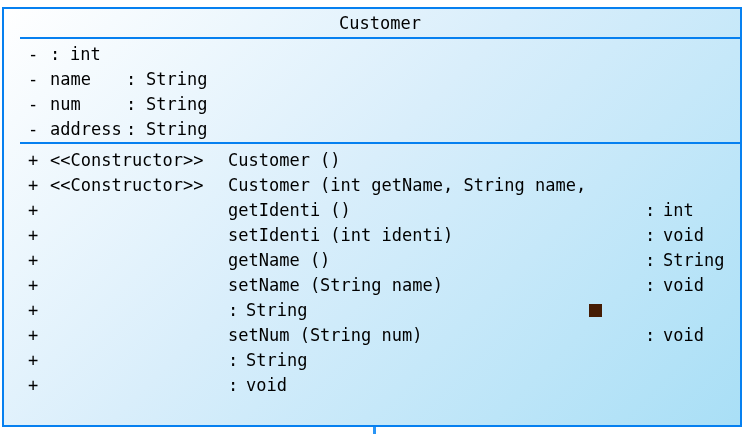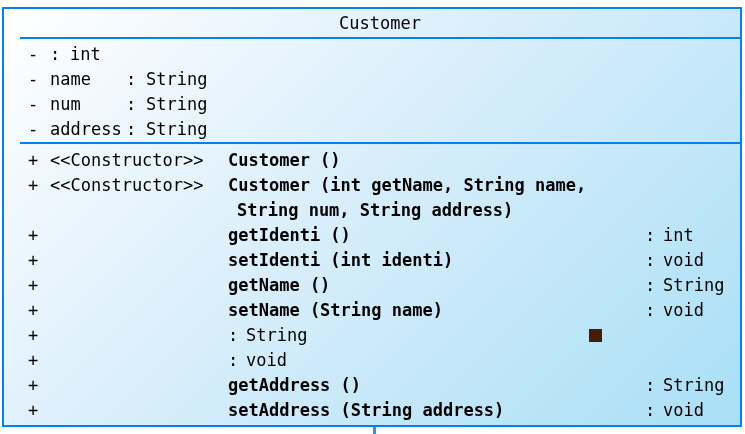--- a/index.html
+++ b/index.html
@@ -54,21 +54,21 @@
     position: relative;
   }
   
   .a-vis  { flex: 0 0 22px; }
   .a-name { flex: 0 0 76px; }
   .a-sep  { flex: 0 0 20px; }
   .a-type { flex: 1; }
   
   .m-vis    { flex: 0 0 22px; }
   .m-stereo { flex: 0 0 178px; }
-  .m-sig    { flex: 0 0 417px; font-weight: bold; }
+  .m-sig    { flex: 0 0 417px; }
   .m-sig.cont { padding-left: 9px; }
   .m-sep    { flex: 0 0 18px; }
   .m-ret    { flex: 1; }
   .anchor-marker {
     position: absolute;
     left: 569px; top: 6px;
     width: 13px; height: 13px;
     background: var(--marker);
   }
   .connector-stub {
@@ -124,25 +124,20 @@
         <span class="m-ret"></span>
       </div>
       <div class="row">
         <span class="m-vis">+</span>
         <span class="m-stereo">&lt;&lt;Constructor&gt;&gt;</span>
         <span class="m-sig">Customer (int getName, String name,</span>
         <span class="m-sep"></span>
         <span class="m-ret"></span>
       </div>
       <div class="row">
-        <span class="m-vis"></span>
-        <span class="m-stereo"></span>
-        <span class="m-sig cont">String num, String address)</span>
-      </div>
-      <div class="row">
         <span class="m-vis">+</span>
         <span class="m-stereo"></span>
         <span class="m-sig">getIdenti ()</span>
         <span class="m-sep">:</span>
         <span class="m-ret">int</span>
       </div>
       <div class="row">
         <span class="m-vis">+</span>
         <span class="m-stereo"></span>
         <span class="m-sig">setIdenti (int identi)</span>
@@ -166,34 +161,33 @@
       <div class="row">
         <span class="m-vis">+</span>
         <span class="m-stereo"></span>
         <span class="m-sep">:</span>
         <span class="m-ret">String</span>
         <span class="anchor-marker"></span>
       </div>
       <div class="row">
         <span class="m-vis">+</span>
         <span class="m-stereo"></span>
+        <span class="m-sig">setNum (String num)</span>
         <span class="m-sep">:</span>
         <span class="m-ret">void</span>
       </div>
       <div class="row">
         <span class="m-vis">+</span>
         <span class="m-stereo"></span>
-        <span class="m-sig">getAddress ()</span>
         <span class="m-sep">:</span>
         <span class="m-ret">String</span>
       </div>
       <div class="row">
         <span class="m-vis">+</span>
         <span class="m-stereo"></span>
-        <span class="m-sig">setAddress (String address)</span>
         <span class="m-sep">:</span>
         <span class="m-ret">void</span>
       </div>
     </div>
 
   </div>
 
   <div class="connector-stub"></div>
 
 </div>

